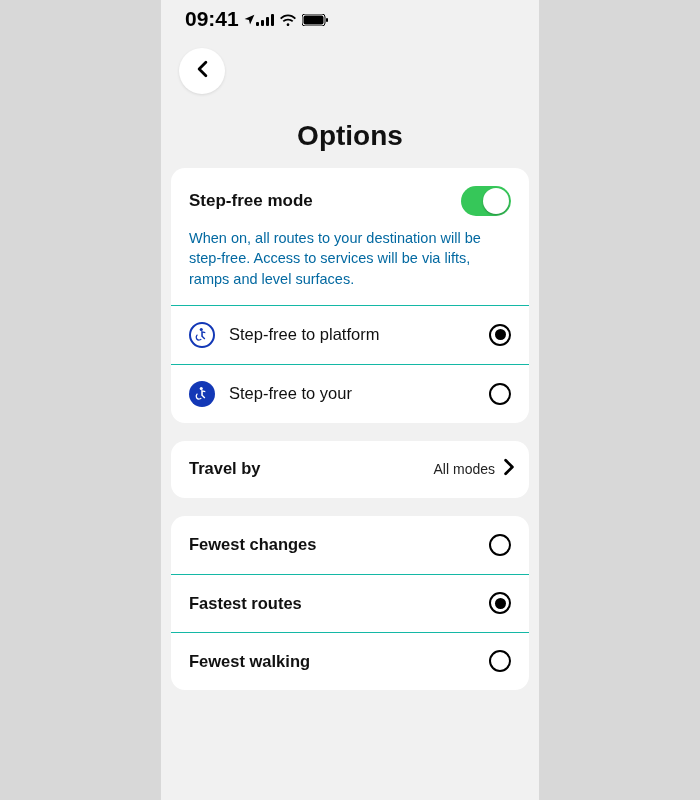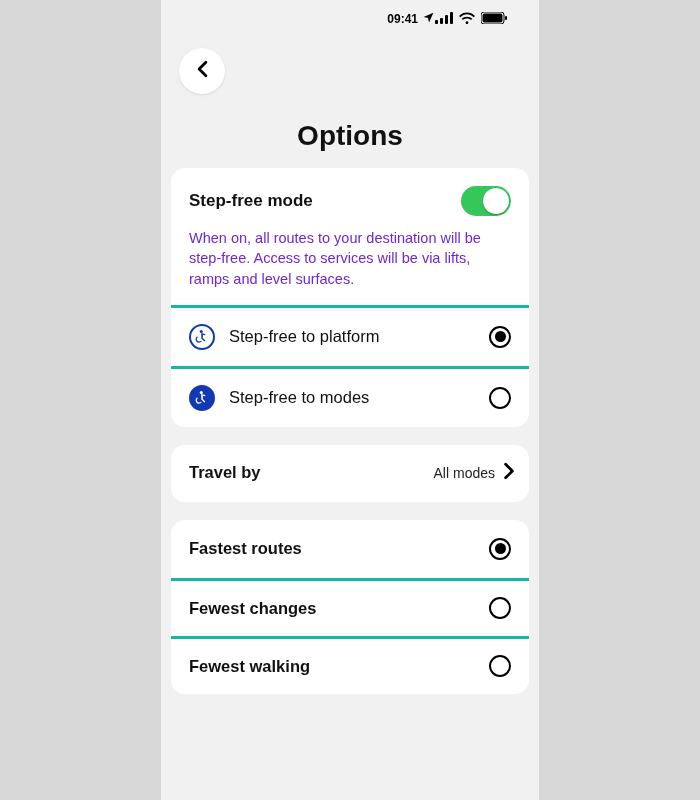--- a/index.html
+++ b/index.html
@@ -15,25 +15,25 @@
     width: 378px;
     height: 800px;
     background: #f1f1f1;
     display: flex;
     flex-direction: column;
     overflow: hidden;
   }
   .status-bar {
     height: 38px;
     display: flex;
-    justify-content: flex-end;
-    align-items: center;
-    padding: 0 32px;
+    justify-content: flex-start;
+    align-items: center;
+    padding: 0 24px;
     font-weight: 600;
-    font-size: 12px;
+    font-size: 21px;
     color: #000;
   }
   .status-left { display: flex; align-items: center; gap: 4px; }
   .status-right { display: flex; align-items: center; gap: 6px; }
   .nav-area { padding: 10px 18px 8px 18px; }
   .back-btn {
     width: 46px;
     height: 46px;
     border-radius: 50%;
     background: #fff;
@@ -52,21 +52,21 @@
   .card {
     background: #fff;
     border-radius: 14px;
     margin: 0 10px 18px 10px;
     overflow: hidden;
   }
   .row {
     display: flex;
     align-items: center;
     padding: 16px 18px;
-    border-top: 3px solid #14b8a6;
+    border-top: 1px solid #14b8a6;
     min-height: 58px;
   }
   .row:first-child { border-top: none; }
   .row-header {
     display: flex;
     flex-direction: column;
     padding: 18px 18px 16px 18px;
     justify-content: flex-end;
   }
   .row-header-top {
@@ -75,21 +75,21 @@
     align-items: center;
     width: 100%;
   }
   .row-title {
     font-size: 17px;
     font-weight: 600;
     color: #111;
   }
   .row-desc {
     font-size: 14.5px;
-    color: #6d28d9;
+    color: #0369a1;
     margin-top: 12px;
     line-height: 1.4;
     max-width: 310px;
   }
   .toggle {
     width: 50px;
     height: 30px;
     border-radius: 15px;
     background: #36c759;
     position: relative;
@@ -230,47 +230,47 @@
       </div>
     </div>
 
     <div class="row">
       <div class="icon-slot icon-solid">
         <svg width="15" height="15" viewBox="0 0 24 24" fill="#fff">
             <circle cx="10" cy="4" r="2.5"></circle>
             <path d="M10 8v7l5 5 1.5-1.5-4-4V9l4 1v-2l-6.5-1.5zM6 22c-3 0-5-2.5-5-5.5 0-2 1-3.8 2.7-4.8l.5 2c-.8.7-1.2 1.7-1.2 2.8 0 2 1.5 3.5 3.5 3.5 1.1 0 2.1-.5 2.8-1.3l1.4 1.4C9.5 21.2 7.8 22 6 22z"></path>
           </svg>
       </div>
-      <span class="option-label">Step-free to modes</span>
+      <span class="option-label">Step-free to your</span>
       <div class="radio"></div>
     </div>
   </div>
 
   <div class="card">
     <div class="row-nav">
       <span class="option-label-bold">Travel by</span>
       <span class="nav-value">All modes</span>
       <span>
         <svg width="12" height="18" viewBox="0 0 10 16" fill="none" stroke="#000" stroke-width="2.5" stroke-linecap="round" stroke-linejoin="round">
             <path d="M2 2l6 6-6 6"></path>
           </svg>
       </span>
     </div>
   </div>
 
   <div class="card">
     <div class="row">
+      <span class="option-label-bold">Fewest changes</span>
+      <div class="radio"></div>
+    </div>
+    <div class="row">
       <span class="option-label-bold">Fastest routes</span>
       <div class="radio">
         <div class="radio-dot"></div>
       </div>
     </div>
     <div class="row">
-      <span class="option-label-bold">Fewest changes</span>
-      <div class="radio"></div>
-    </div>
-    <div class="row">
       <span class="option-label-bold">Fewest walking</span>
       <div class="radio"></div>
     </div>
   </div>
 
 </div>
 
 </body></html>

